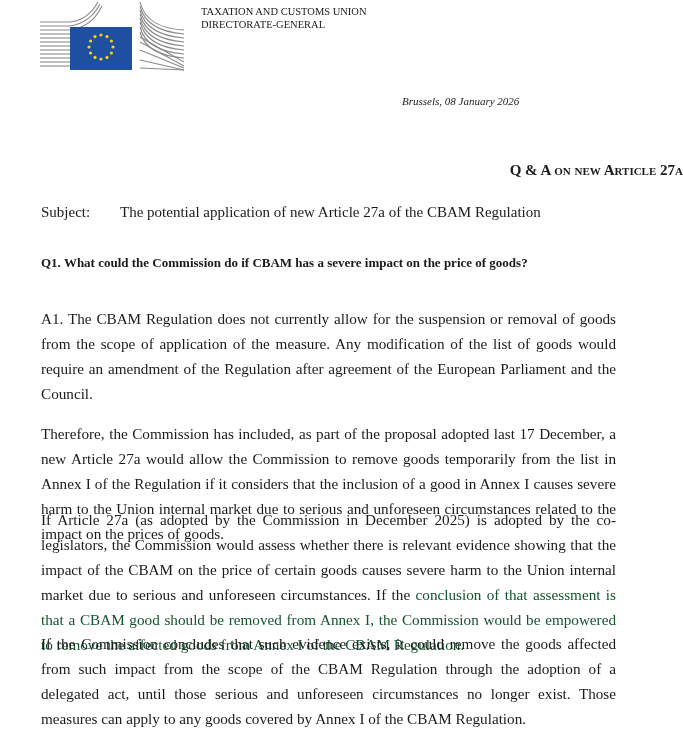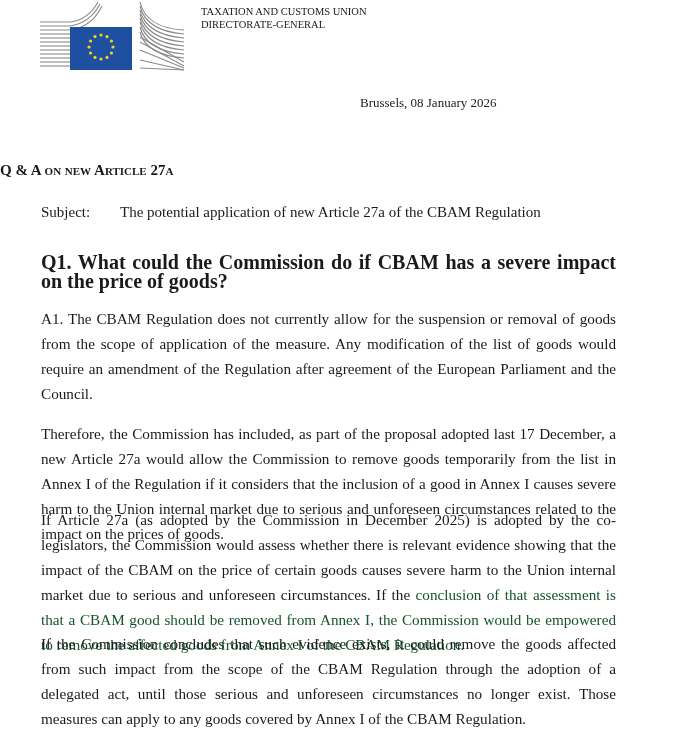--- a/index.html
+++ b/index.html
@@ -2,26 +2,26 @@
 <html><head>
   <meta charset="utf-8">
   <style>
     html, body { margin: 0; padding: 0; background: #ffffff; }
     body { width: 683px; height: 734px; position: relative; overflow: hidden;
            font-family: "Liberation Serif", "DejaVu Serif", serif; color: #1a1a1a; }
     .logo { position: absolute; left: 38px; top: 0; width: 150px; height: 72px; }
     .org { position: absolute; left: 201px; top: 5px; line-height: 1; }
     .org .name { font-size: 16px; letter-spacing: 0.1px; display: block; margin-bottom: 3px; }
     .org .sub { font-size: 10.5px; display: block; line-height: 13px; }
-    .date { position: absolute; left: 360px; top: 95px; font-size: 13px; }
-    .title { position: absolute; left: 0; width: 683px; top: 162px; text-align: left;
+    .date { position: absolute; left: 402px; top: 95px; font-size: 11px; font-style: italic; }
+    .title { position: absolute; left: 0; width: 683px; top: 162px; text-align: right;
              font-weight: bold; font-size: 15px; font-variant: small-caps; }
     .subject { position: absolute; left: 41px; top: 204px; font-weight: normal; font-size: 15px; white-space: nowrap; }
     .subject .lbl { display: inline-block; width: 79px; }
-    .q { position: absolute; left: 41px; width: 575px; top: 253px; font-weight: bold; font-size: 20px;
+    .q { position: absolute; left: 41px; width: 575px; top: 253px; font-weight: bold; font-size: 13px;
          line-height: 19px; text-align: justify; }
     .p { position: absolute; left: 41px; width: 575px; font-size: 15.2px; line-height: 25px; text-align: justify; }
     .p1 { top: 306px; }
     .p2 { top: 421px; }
     .p3 { top: 507px; }
     .p4 { top: 631px; }
     .grey { color: #14532d; }
   </style>
 </head>
 <body>

